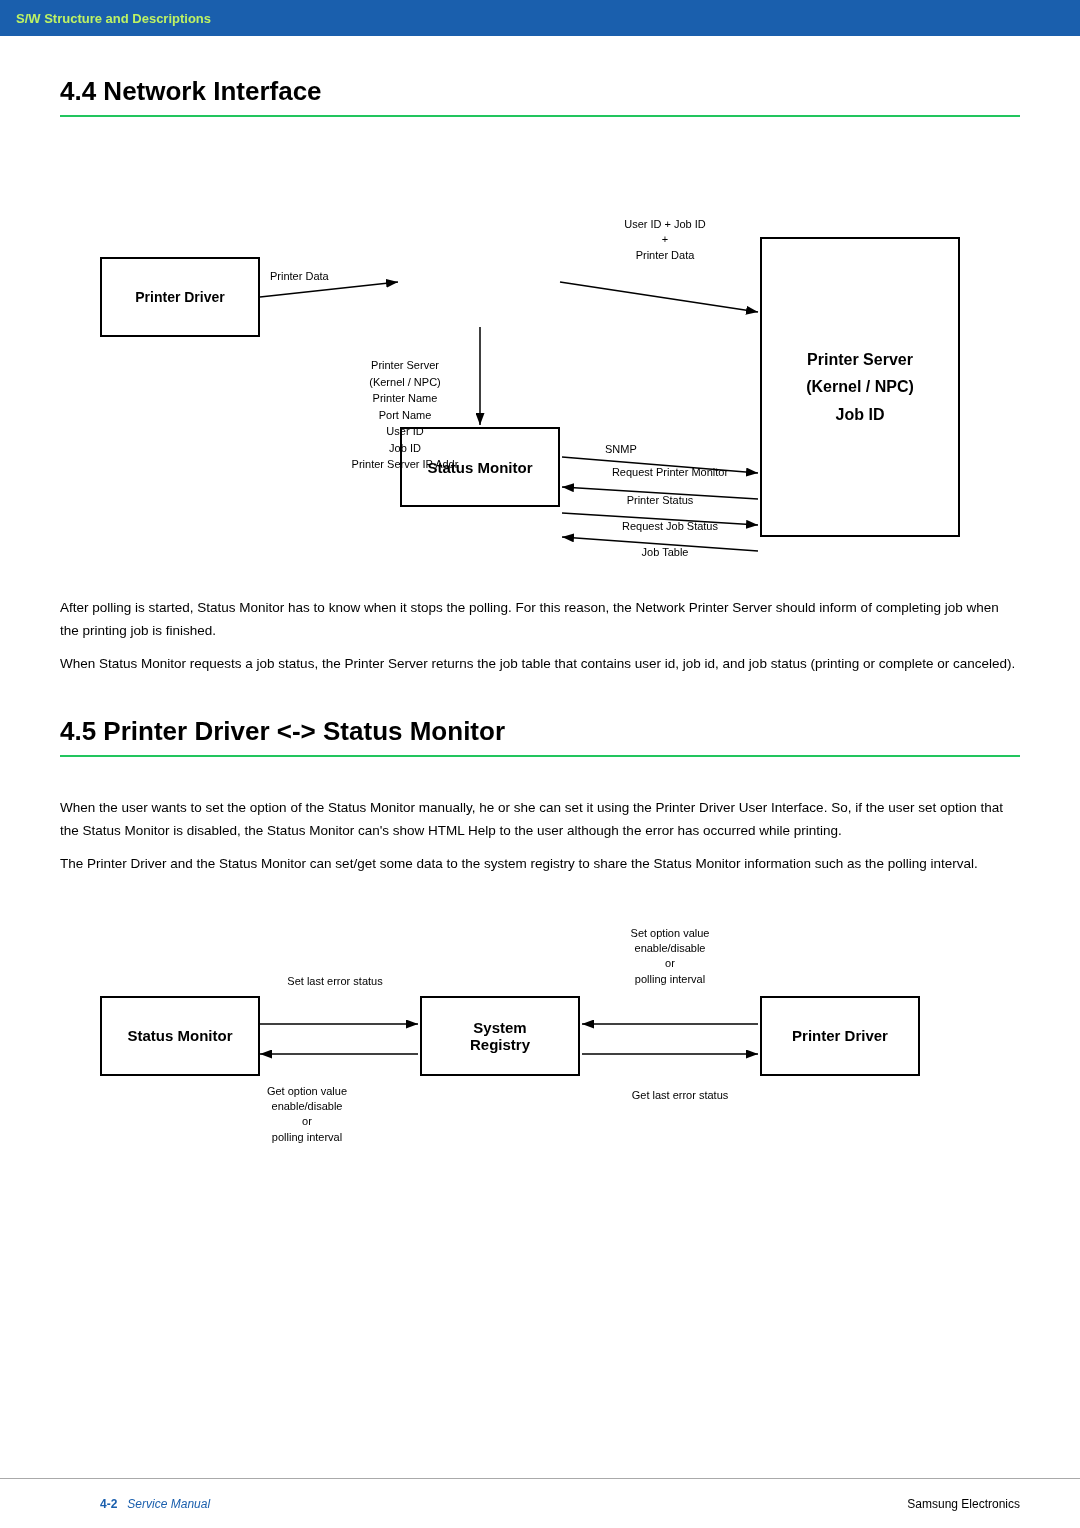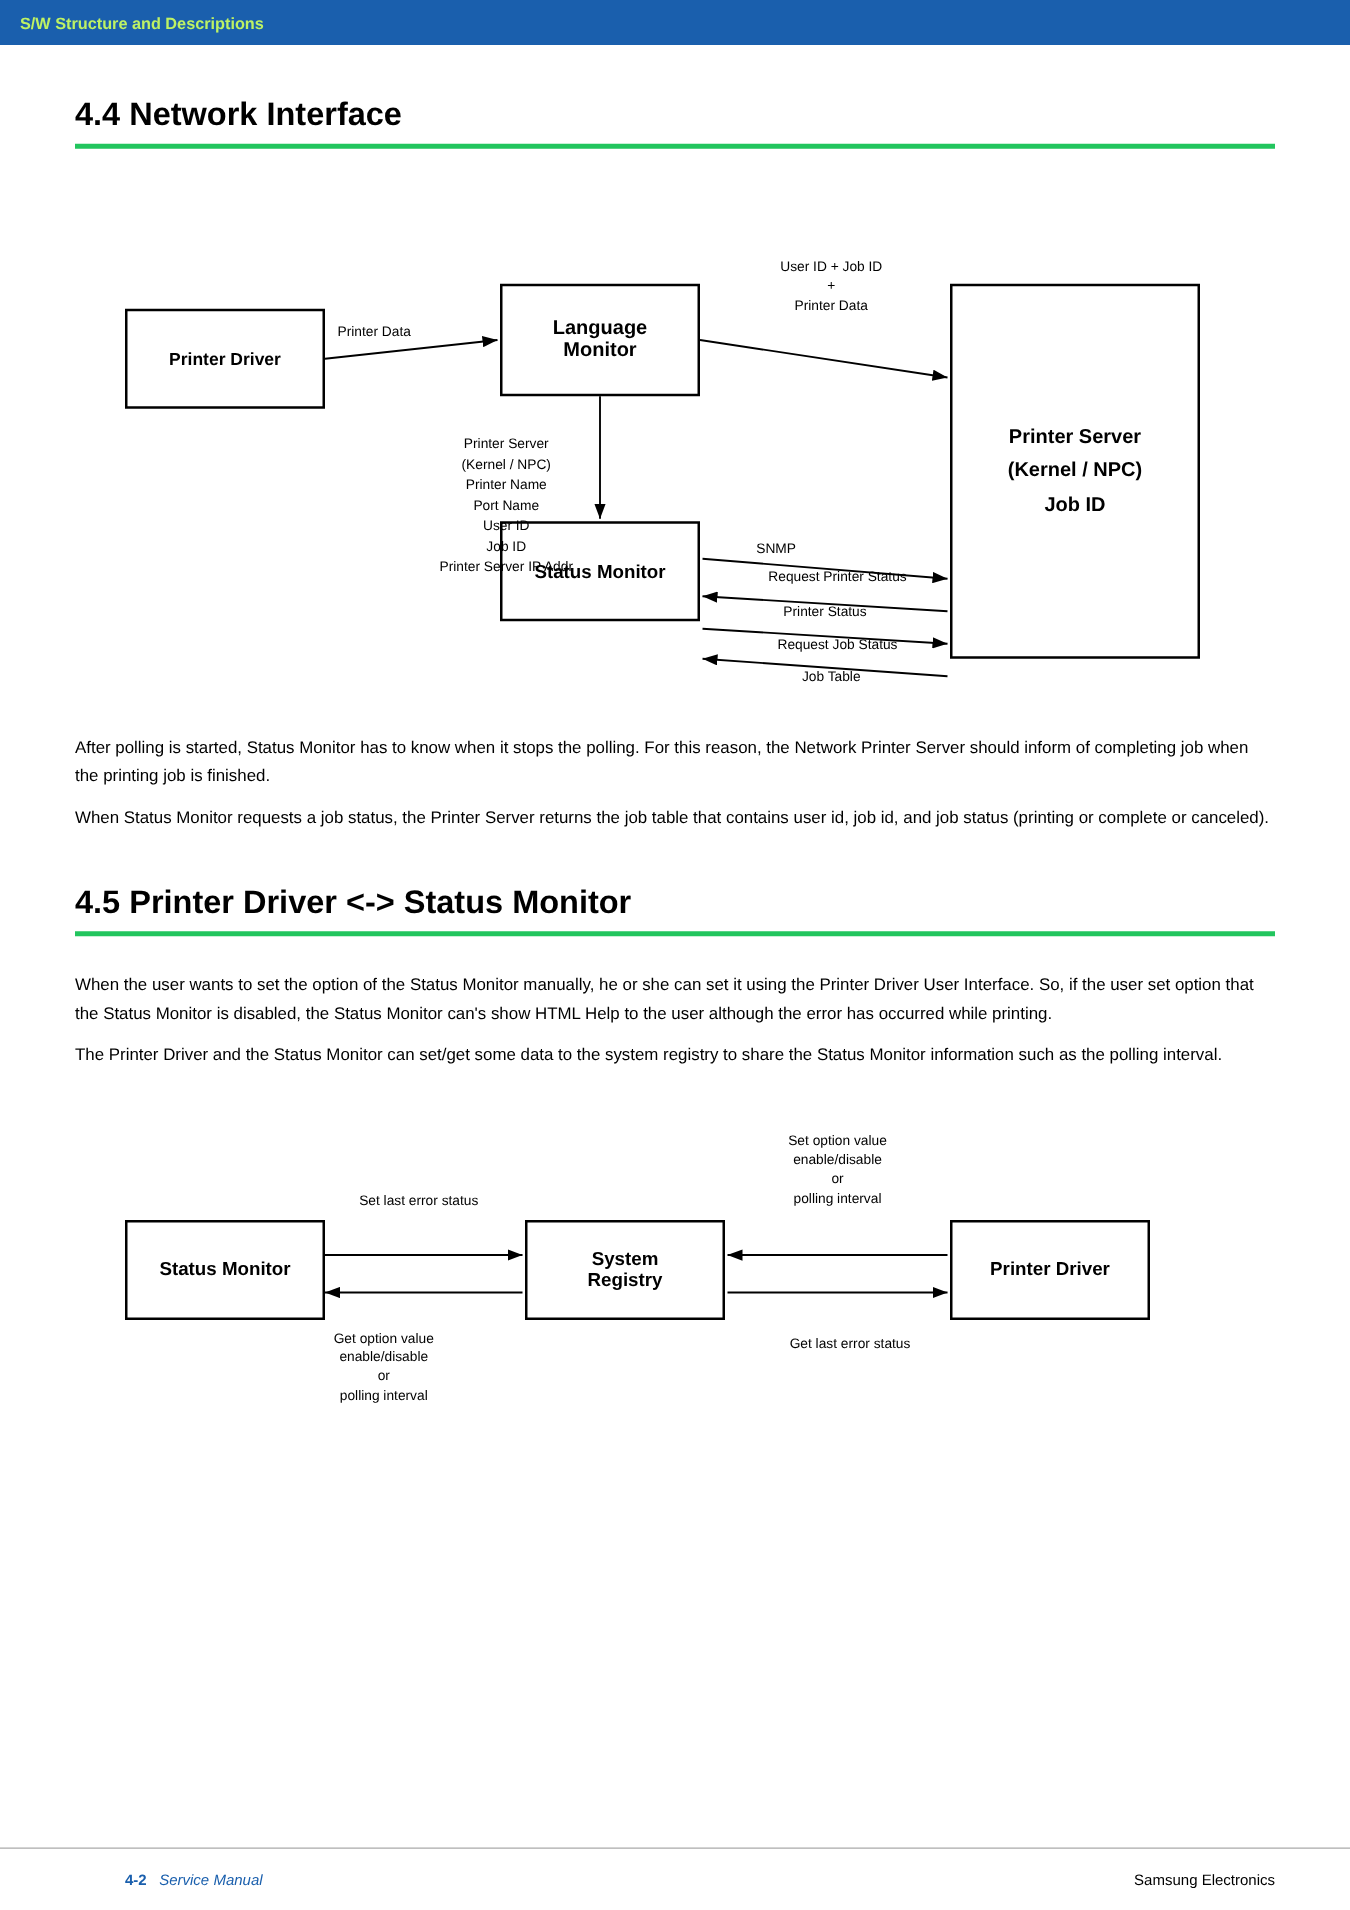--- a/index.html
+++ b/index.html
@@ -29,23 +29,23 @@
 
     
     .main-content {
       padding: 40px 60px 60px 60px;
     }
 
     
     .section-heading {
       font-size: 26px;
       font-weight: bold;
-      border-bottom: 4px solid #22c55e;
+      border-bottom: 2px solid #22c55e;
       padding-bottom: 8px;
-      margin-bottom: 28px;
+      margin-bottom: 40px;
     }
 
     
     .diagram-container {
       position: relative;
       width: 100%;
       margin-bottom: 20px;
     }
 
     
@@ -221,24 +221,20 @@
 <div class="main-content">
 
   <h2 class="section-heading">4.4 Network Interface</h2>
 
   <div class="diagram-container ni-diagram">
 
     <div class="box box-printer-driver">
       <span>Printer Driver</span>
     </div>
 
-    <div class="box box-lang-monitor" style="display:flex;flex-direction:column;align-items:center;justify-content:center;">
-      <span>Language</span>
-      <span>Monitor</span>
-    </div>
 
     <div class="box box-status-monitor">
       <span>Status Monitor</span>
     </div>
 
     <div class="box box-printer-server">
       <span style="font-size:16px;font-weight:bold;text-align:center;line-height:1.7;">Printer Server<br>(Kernel / NPC)<br>Job ID</span>
     </div>
 
     <div class="small-label" style="top:112px; left:210px;">
@@ -251,21 +247,21 @@
 
     <div class="small-label" style="top:200px; left:280px; width:130px; text-align:center; font-size:11px; line-height:1.5;">
       <span>Printer Server<br>(Kernel / NPC)<br>Printer Name<br>Port Name<br>User ID<br>Job ID<br>Printer Server IP Addr</span>
     </div>
 
     <div class="small-label" style="top:285px; left:545px; font-size:11px;">
       <span>SNMP</span>
     </div>
 
     <div class="small-label" style="top:308px; left:530px; font-size:11px; width:160px; text-align:center;">
-      <span>Request Printer Status</span>
+      <span>Request Printer Monitor</span>
     </div>
 
     <div class="small-label" style="top:336px; left:540px; font-size:11px; width:120px; text-align:center;">
       <span>Printer Status</span>
     </div>
 
     <div class="small-label" style="top:362px; left:530px; font-size:11px; width:160px; text-align:center;">
       <span>Request Job Status</span>
     </div>
 

